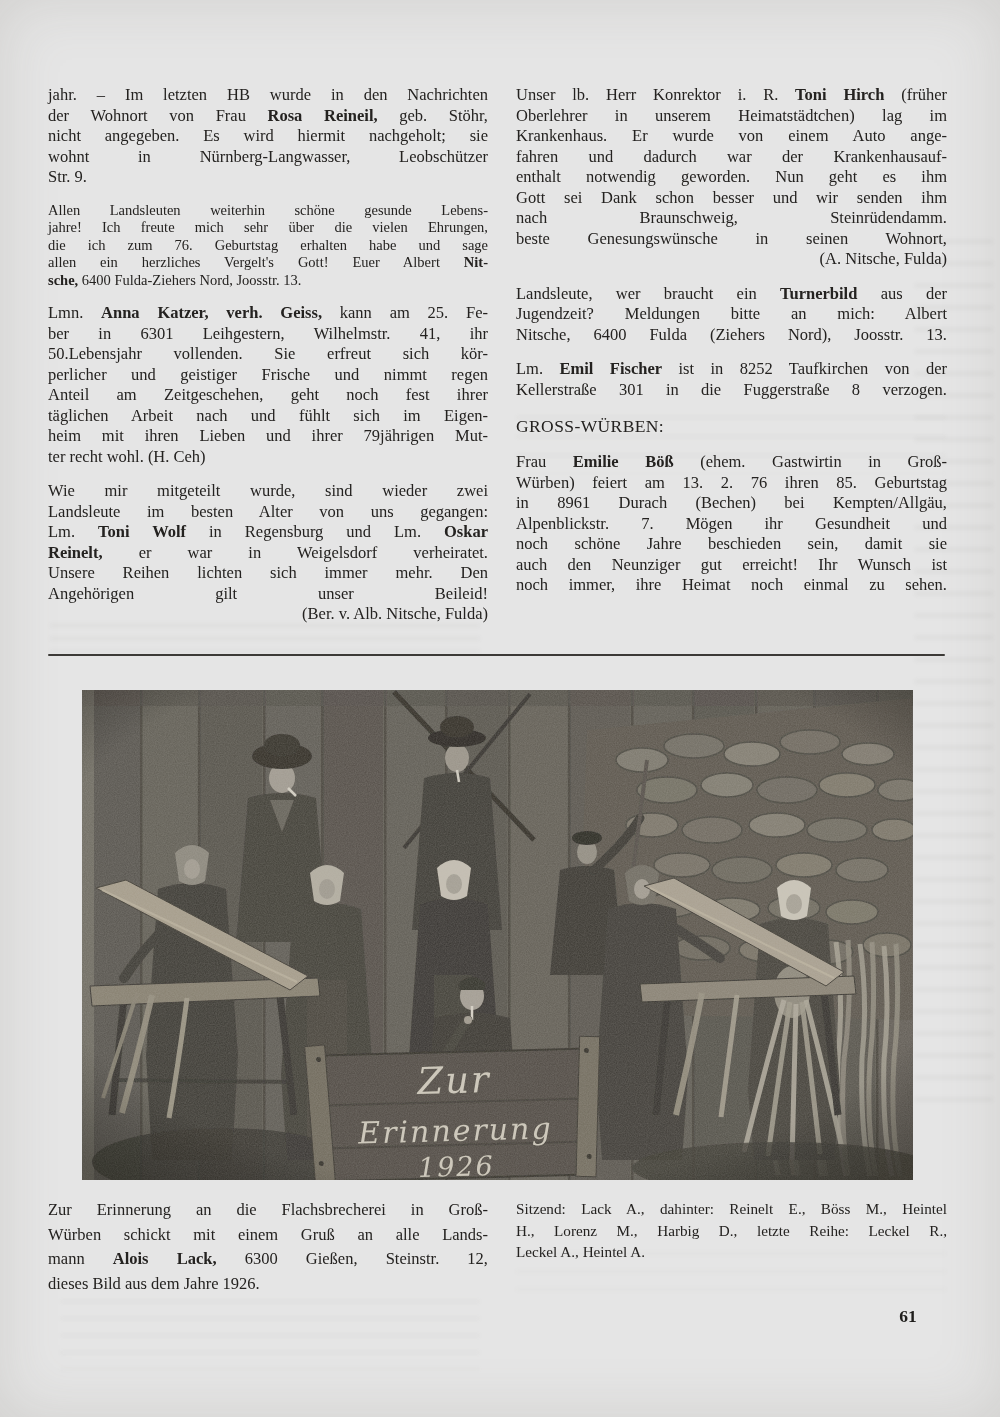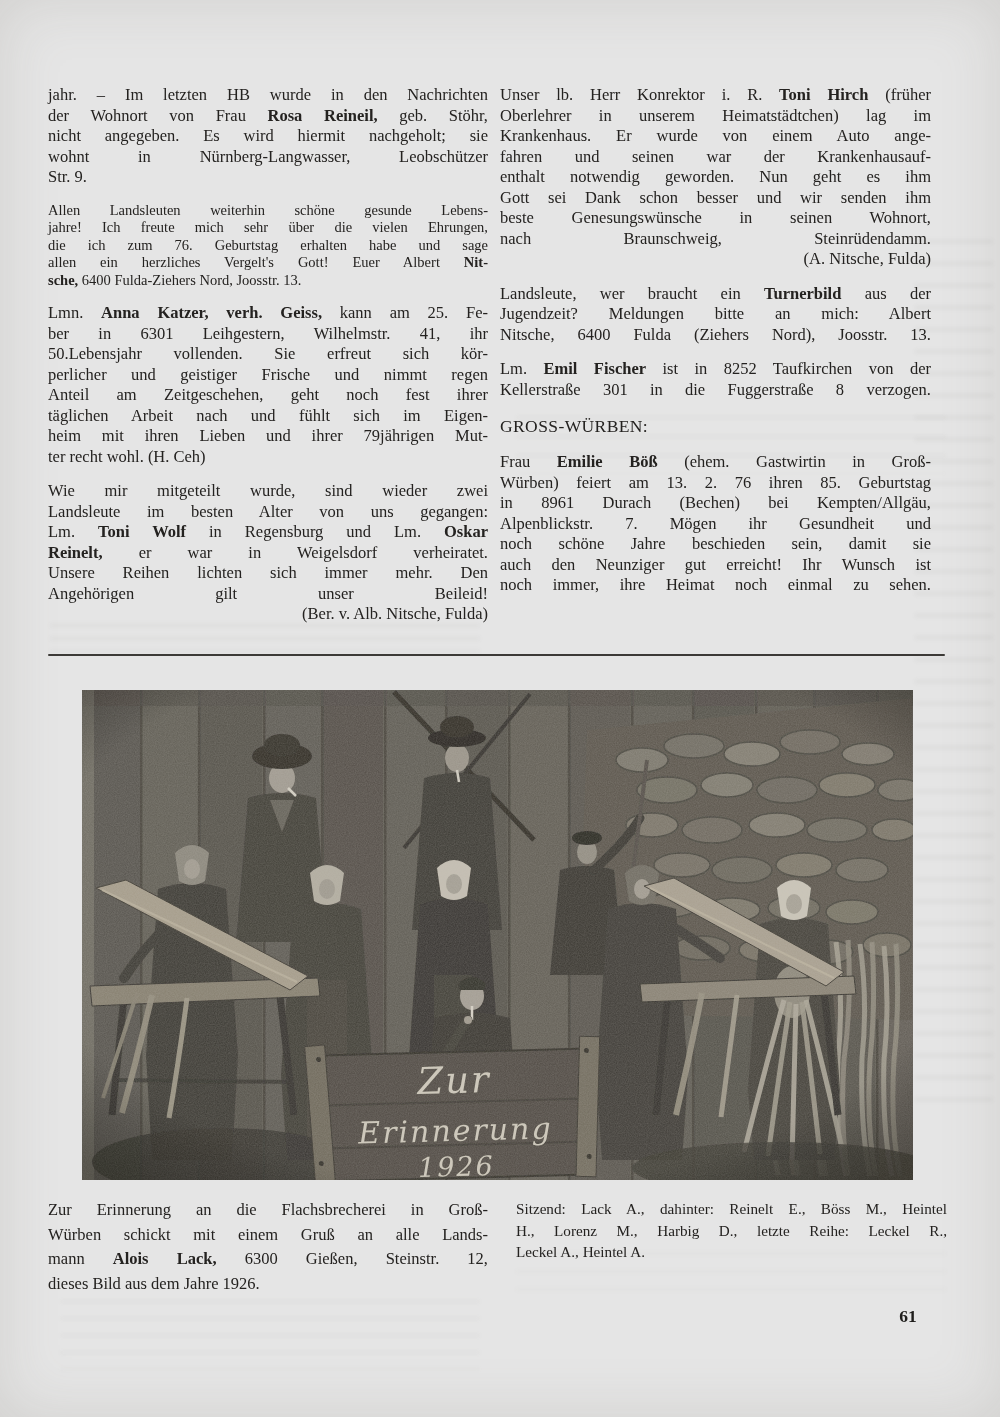--- a/index.html
+++ b/index.html
@@ -4,21 +4,21 @@
 <style>
   html,body{margin:0;padding:0;background:#888;}
   .page{
     position:relative;width:1000px;height:1417px;margin:0 auto;
     background:#e5e5e5;overflow:hidden;
     font-family:"Liberation Serif",serif;color:#242220;
     box-shadow:inset 0 0 60px rgba(120,115,105,.18);
   }
   .col{position:absolute;}
   #col-left{left:48px;top:85px;width:440px;}
-  #col-right{left:500px;top:85px;width:431px;}
+  #col-right{left:516px;top:85px;width:431px;}
   #caption-left{left:48px;top:1198px;width:440px;}
   #caption-right{left:516px;top:1198px;width:431px;}
   .para{margin:0 0 14px 0;}
   .para:last-child{margin-bottom:0;}
   .line{text-align:justify;text-align-last:justify;}
   .line.end{text-align-last:left;}
   .line.end-right{text-align:left;text-align-last:right;}
   .body .line{font-size:16.5px;line-height:20.5px;}
   .small .line{font-size:14.5px;line-height:17.5px;}
   .heading .line{font-size:17.5px;line-height:24px;font-weight:400;letter-spacing:.4px;text-align:left;text-align-last:left;}
@@ -74,25 +74,25 @@
         <div class="line">Unsere Reihen lichten sich immer mehr. Den</div>
         <div class="line">Angehörigen gilt unser Beileid!</div>
         <div class="line end-right">(Ber. v. Alb. Nitsche, Fulda)</div>
       </div>
     </div>
   <div class="col" id="col-right">
       <div class="para body">
         <div class="line">Unser lb. Herr Konrektor i. R. <b>Toni Hirch</b> (früher</div>
         <div class="line">Oberlehrer in unserem Heimatstädtchen) lag im</div>
         <div class="line">Krankenhaus. Er wurde von einem Auto ange-</div>
-        <div class="line">fahren und seinen war der Krankenhausauf-</div>
+        <div class="line">fahren und dadurch war der Krankenhausauf-</div>
         <div class="line">enthalt notwendig geworden. Nun geht es ihm</div>
         <div class="line">Gott sei Dank schon besser und wir senden ihm</div>
+        <div class="line">nach Braunschweig, Steinrüdendamm.</div>
         <div class="line">beste Genesungswünsche in seinen Wohnort,</div>
-        <div class="line">nach Braunschweig, Steinrüdendamm.</div>
         <div class="line end-right">(A. Nitsche, Fulda)</div>
       </div>
       <div class="para body">
         <div class="line">Landsleute, wer braucht ein <b>Turnerbild</b> aus der</div>
         <div class="line">Jugendzeit? Meldungen bitte an mich: Albert</div>
         <div class="line">Nitsche, 6400 Fulda (Ziehers Nord), Joosstr. 13.</div>
       </div>
       <div class="para body">
         <div class="line">Lm. <b>Emil Fischer</b> ist in 8252 Taufkirchen von der</div>
         <div class="line">Kellerstraße 301 in die Fuggerstraße 8 verzogen.</div>

